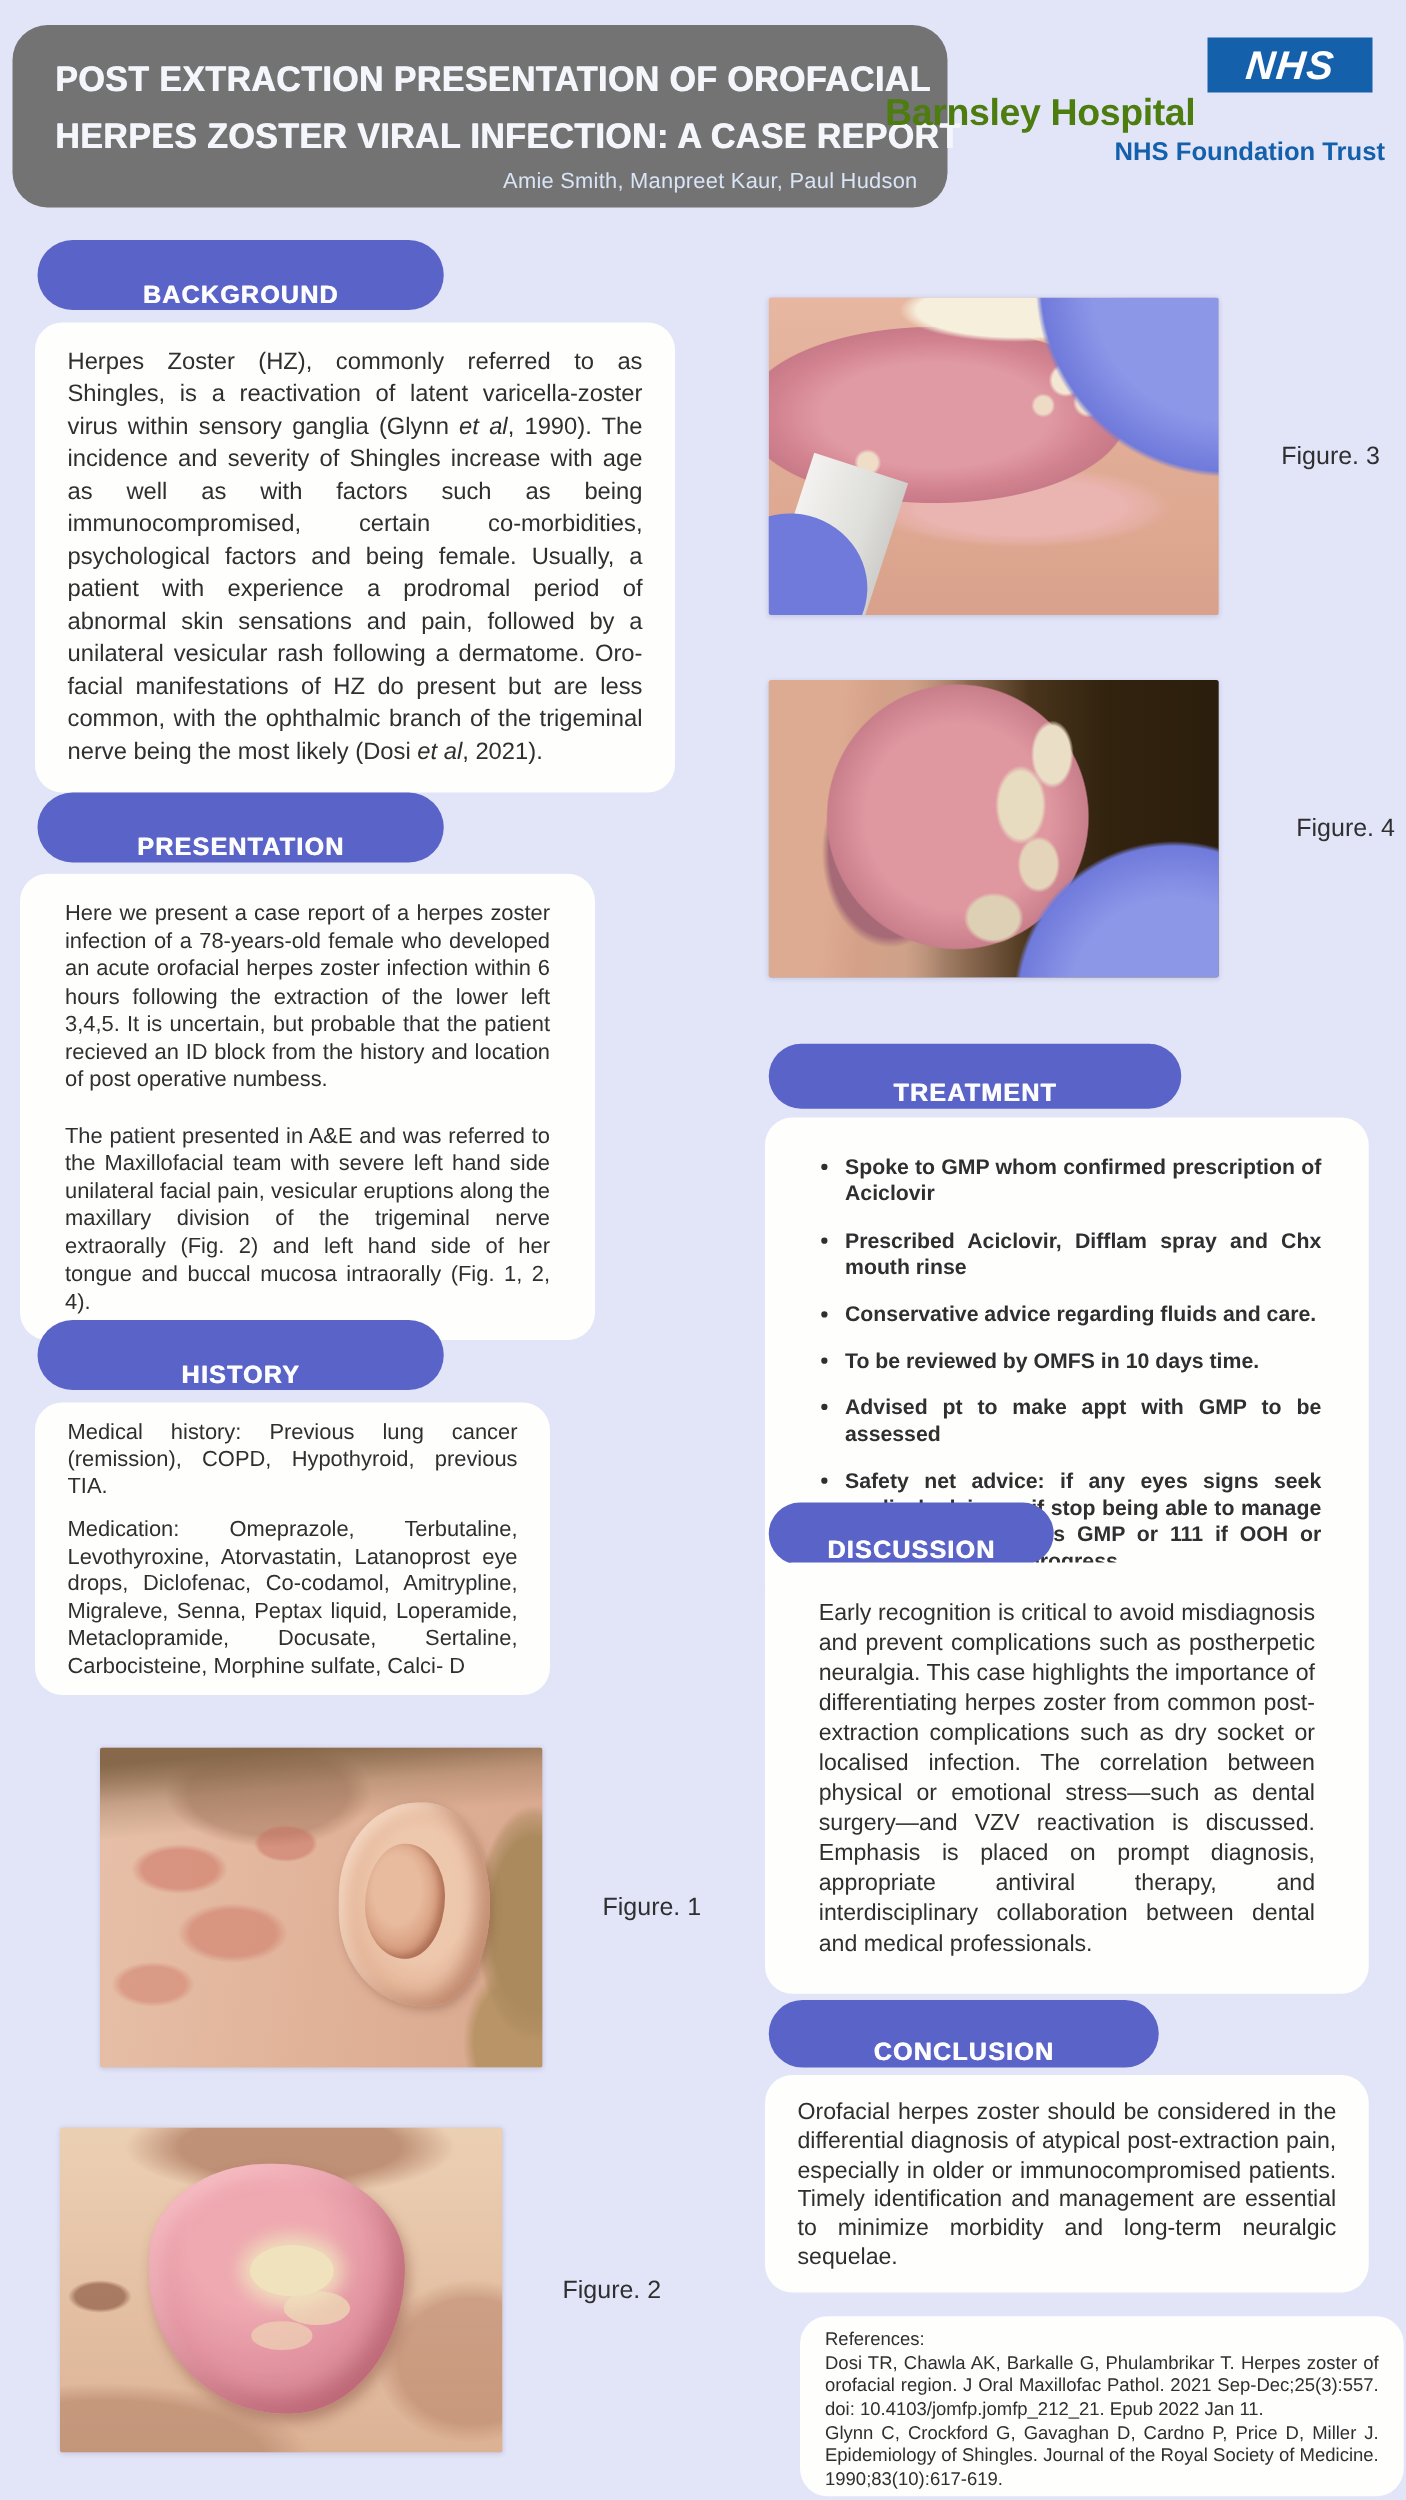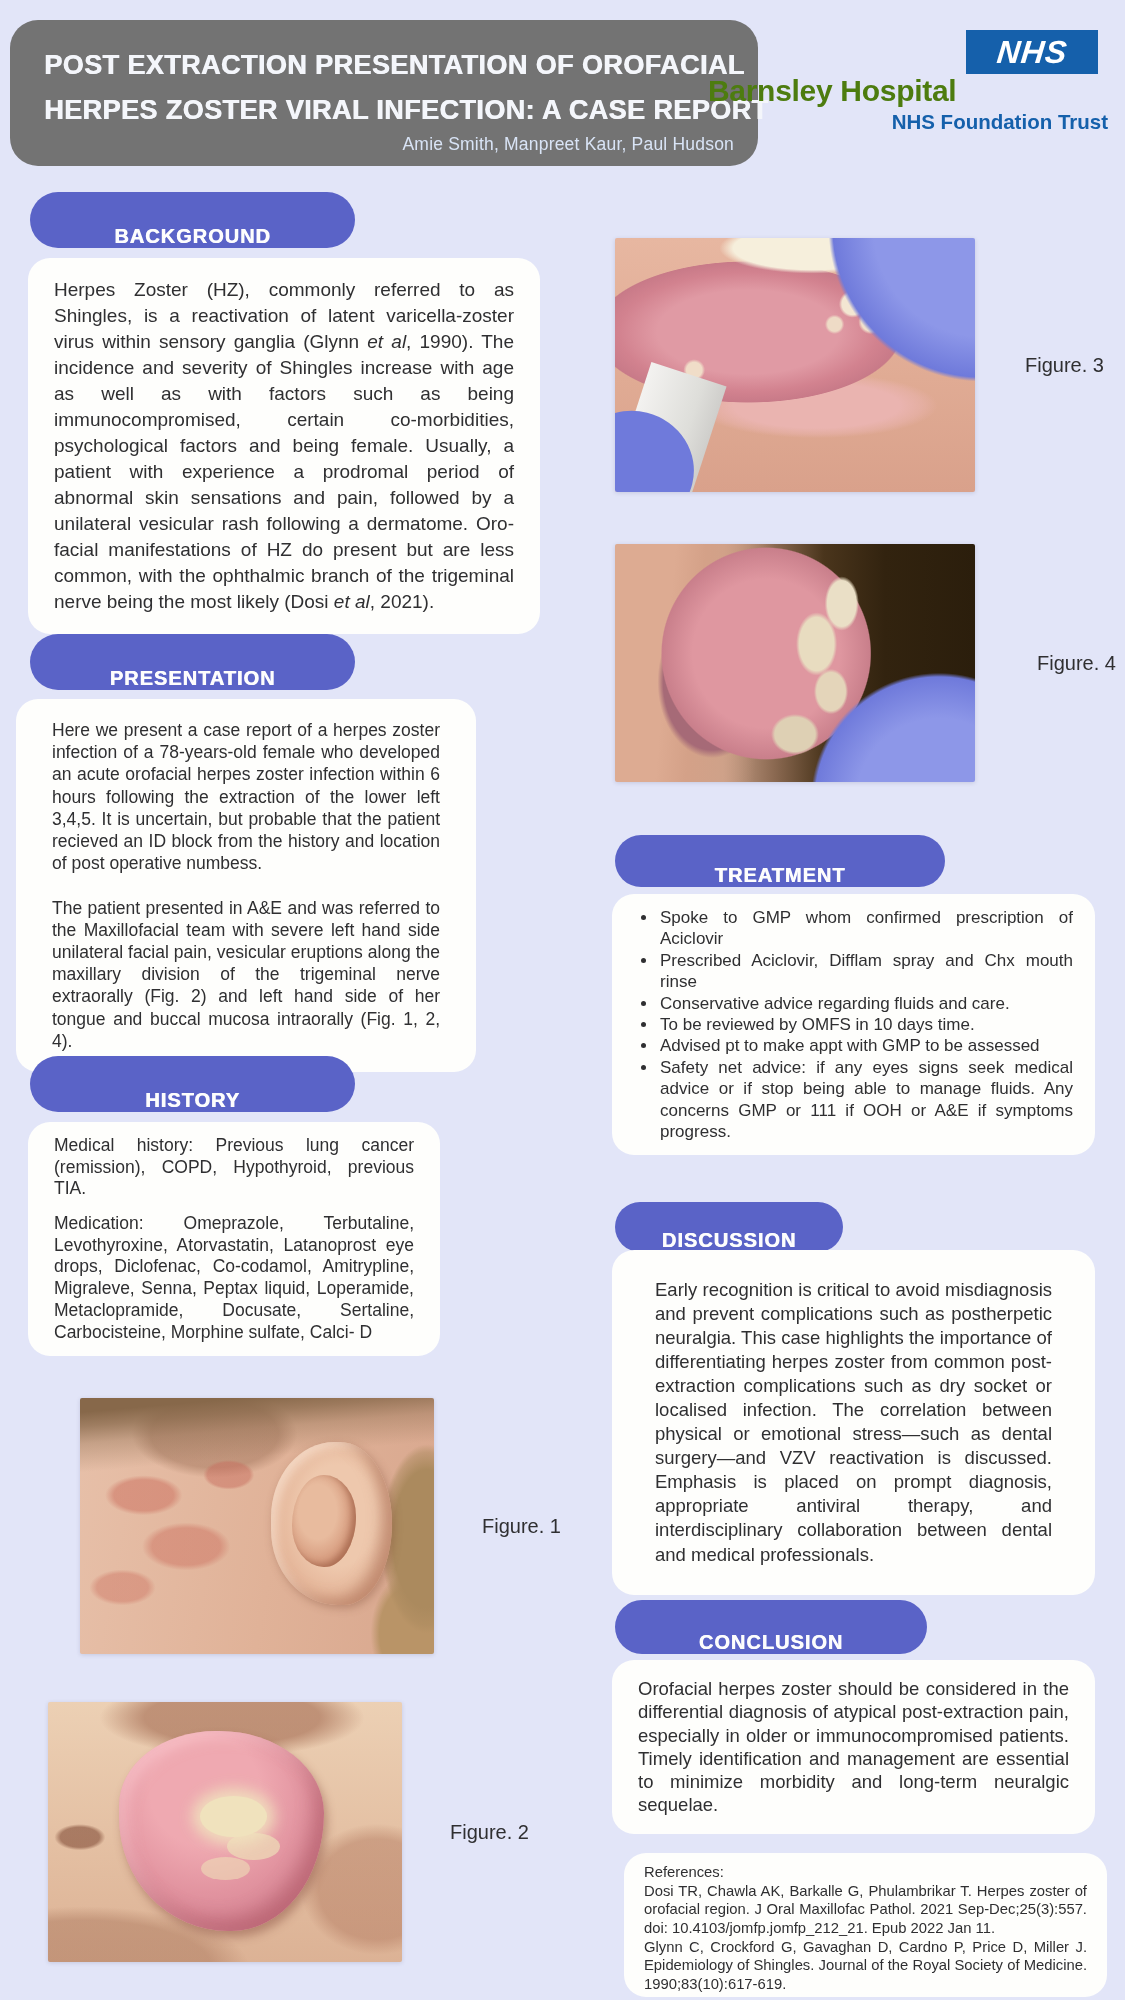--- a/index.html
+++ b/index.html
@@ -59,28 +59,28 @@
   .card-presentation{left:16px;  top:699px;  width:460px; min-height:334px; padding:20px 36px; font-size:17.5px; line-height:1.27;}
   .card-presentation p{margin:0;}
   .card-presentation p + p{margin-top:22px;}
   .pill-history     {left:30px;  top:1056px; width:325px; height:56px;}
   .card-history     {left:28px;  top:1122px; width:412px; min-height:226px; padding:13px 26px; font-size:17.5px; line-height:1.24;}
   .card-history p{margin:0;}
   .card-history p + p{margin-top:13px;}
   .pill-treatment   {left:615px; top:835px;  width:330px; height:52px;}
   .card-treatment   {left:612px; top:894px;  width:483px; min-height:258px; padding:13px 22px 13px 18px; font-size:17px; line-height:1.26;}
   .card-treatment ul{margin:0; padding-left:28px;}
-  .card-treatment li{margin:0; padding-left:2px;}
+  .card-treatment li{margin:16px; padding-left:2px;font-weight:bold;}
   .pill-discussion  {left:615px; top:1202px; width:228px; height:50px;}
   .card-discussion  {left:612px; top:1250px; width:483px; min-height:310px; padding:28px 43px; font-size:18.5px; line-height:1.3;}
   .card-discussion p{margin:0;}
   .pill-conclusion  {left:615px; top:1600px; width:312px; height:54px;}
   .card-conclusion  {left:612px; top:1660px; width:483px; min-height:158px; padding:17px 26px; font-size:18.5px; line-height:1.26;}
   .card-conclusion p{margin:0;}
-  .card-references  {left:624px; top:1853px; width:483px; height:144px; padding:10px 20px; font-size:14.8px; line-height:1.26; overflow:hidden;}
+  .card-references  {left:640px; top:1853px; width:483px; height:144px; padding:10px 20px; font-size:14.8px; line-height:1.26; overflow:hidden;}
   .card-references p{margin:0;}
   
   .figure-row{position:absolute; display:flex; align-items:center;}
   .fig-label{font-size:20px; color:#2f2f31; white-space:nowrap;}
   .row-fig3{left:615px; top:238px;}  .row-fig3 .fig-label{margin-left:50px;}
   .row-fig4{left:615px; top:544px;}  .row-fig4 .fig-label{margin-left:62px;}
   .row-fig1{left:48px;  top:1398px;padding-left:32px;} .row-fig1 .fig-label{margin-left:48px;}
   .row-fig2{left:48px;  top:1702px;} .row-fig2 .fig-label{margin-left:48px;}
   .photo{position:relative; flex:0 0 auto; overflow:hidden; border-radius:2px; box-shadow:0 1px 4px rgba(40,40,90,.15);}
   

